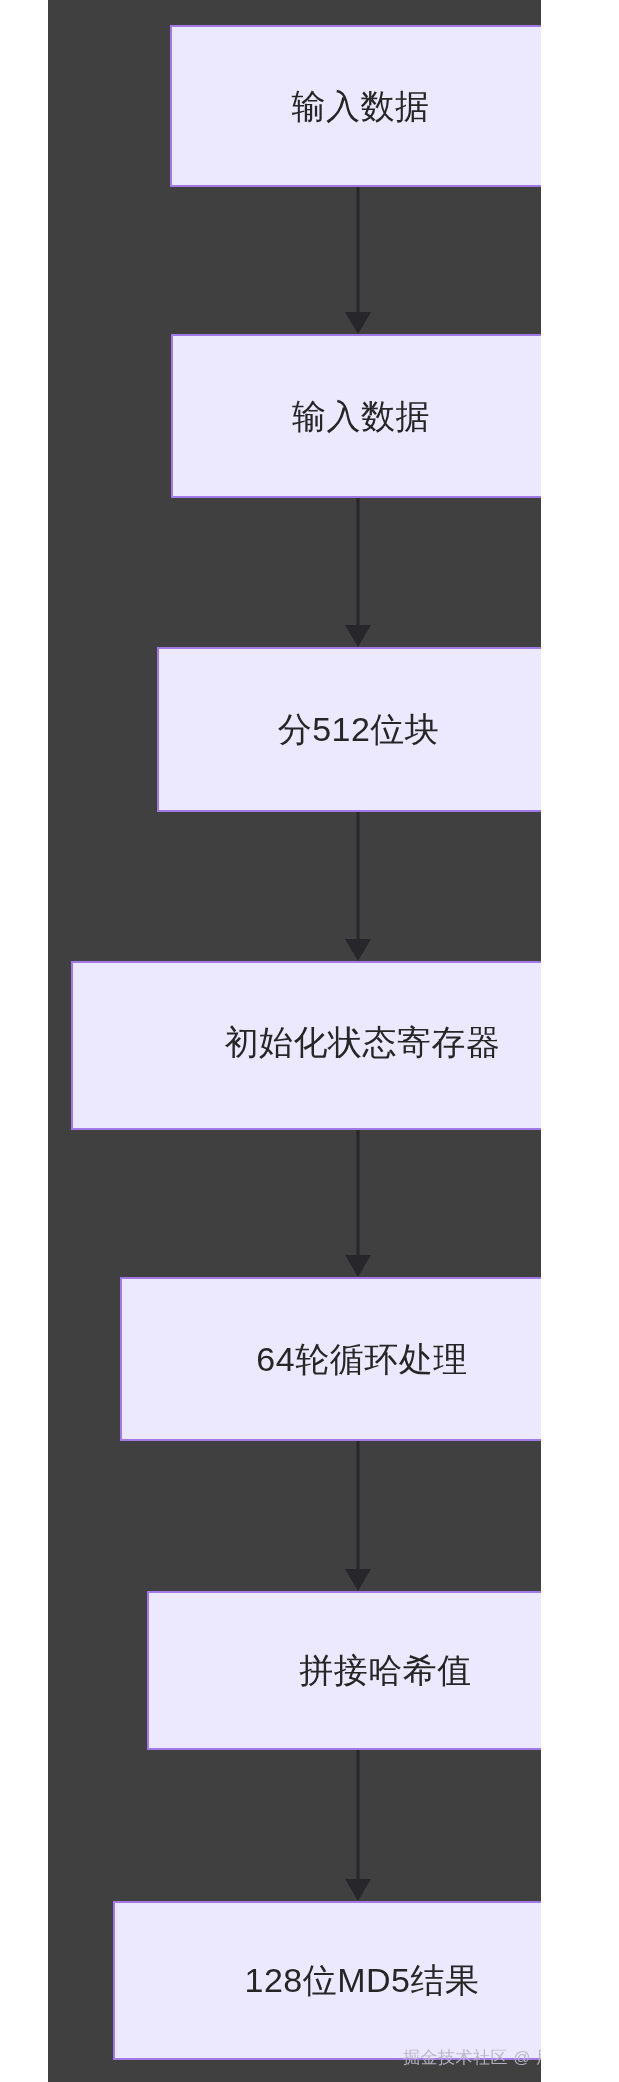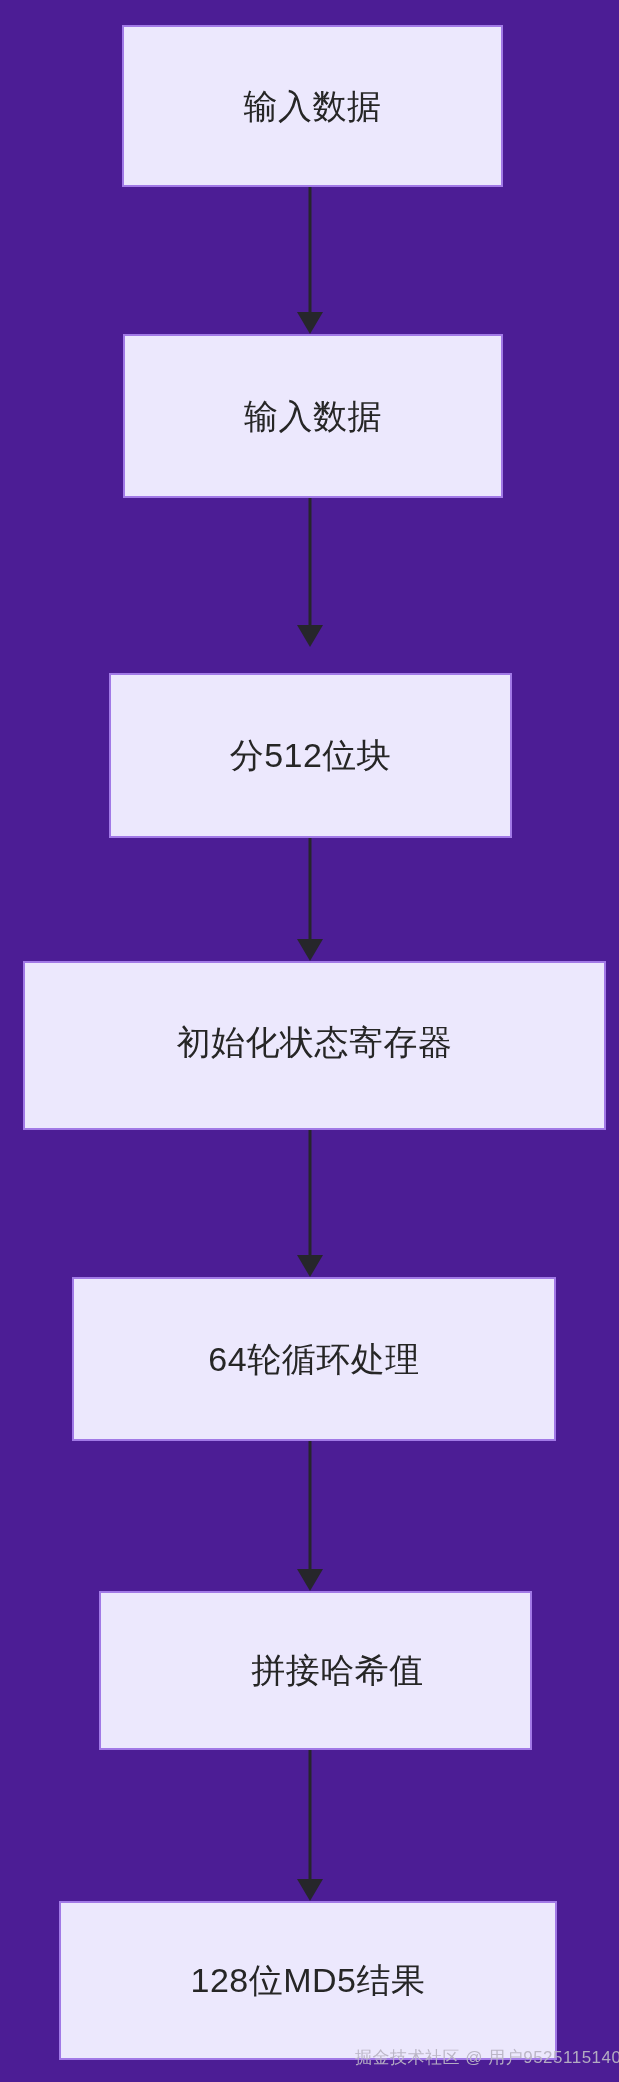--- a/index.html
+++ b/index.html
@@ -6,24 +6,25 @@
   html, body {
     margin: 0;
     padding: 0;
     background: #ffffff;
   }
   body {
     font-family: "Liberation Sans", "DejaVu Sans", sans-serif;
   }
   #canvas {
     position: relative;
-    width: 619px;
+    width: 493px;
     height: 2082px;
-    background: #4c1d95;
+    background: #404040;
     overflow: hidden;
+    margin-left: 48px;
   }
   .node {
     position: absolute;
     box-sizing: border-box;
     background: #ece8fd;
     border: 2px solid #a179e6;
     display: flex;
     align-items: center;
     justify-content: center;
     color: #262626;
@@ -98,32 +99,32 @@
       </div>
     </div>
 
   <div id="node-layer">
       <div class="node" style="left: 122px; top: 25px; width: 381px; height: 162px; background: rgb(236, 232, 253); border-color: rgb(161, 121, 230); color: rgb(38, 38, 38);">
         <span class="node-label">输入数据</span>
       </div>
       <div class="node" style="left: 123px; top: 334px; width: 380px; height: 164px; background: rgb(236, 232, 253); border-color: rgb(161, 121, 230); color: rgb(38, 38, 38);">
         <span class="node-label">输入数据</span>
       </div>
-      <div class="node" style="left: 109px; top: 673px; width: 403px; height: 165px; background: rgb(236, 232, 253); border-color: rgb(161, 121, 230); color: rgb(38, 38, 38);">
+      <div class="node" style="left: 109px; top: 647px; width: 403px; height: 165px; background: rgb(236, 232, 253); border-color: rgb(161, 121, 230); color: rgb(38, 38, 38);">
         <span class="node-label">分512位块</span>
       </div>
       <div class="node" style="left: 23px; top: 961px; width: 583px; height: 169px; background: rgb(236, 232, 253); border-color: rgb(161, 121, 230); color: rgb(38, 38, 38); font-family: Liberation Mono, monospace;">
         <span class="node-label">初始化状态寄存器</span>
       </div>
       <div class="node" style="left: 72px; top: 1277px; width: 484px; height: 164px; background: rgb(236, 232, 253); border-color: rgb(161, 121, 230); color: rgb(38, 38, 38);">
         <span class="node-label">64轮循环处理</span>
       </div>
       <div class="node" style="left: 99px; top: 1591px; width: 433px; height: 159px; background: rgb(236, 232, 253); border-color: rgb(161, 121, 230); color: rgb(38, 38, 38); padding-left: 44px;">
         <span class="node-label">拼接哈希值</span>
       </div>
-      <div class="node" style="left: 59px; top: 1901px; width: 498px; height: 159px; background: rgb(236, 232, 253); border-color: rgb(161, 121, 230); color: rgb(38, 38, 38);">
+      <div class="node" style="left: 65px; top: 1901px; width: 498px; height: 159px; background: rgb(236, 232, 253); border-color: rgb(161, 121, 230); color: rgb(38, 38, 38);">
         <span class="node-label">128位MD5结果</span>
       </div>
     </div>
 
   <div class="watermark" style="left: 355px; top: 2046px; color: rgb(185, 180, 196);">掘金技术社区 @ 用户9525115140155</div>
 
 </div>
 
 </body></html>

